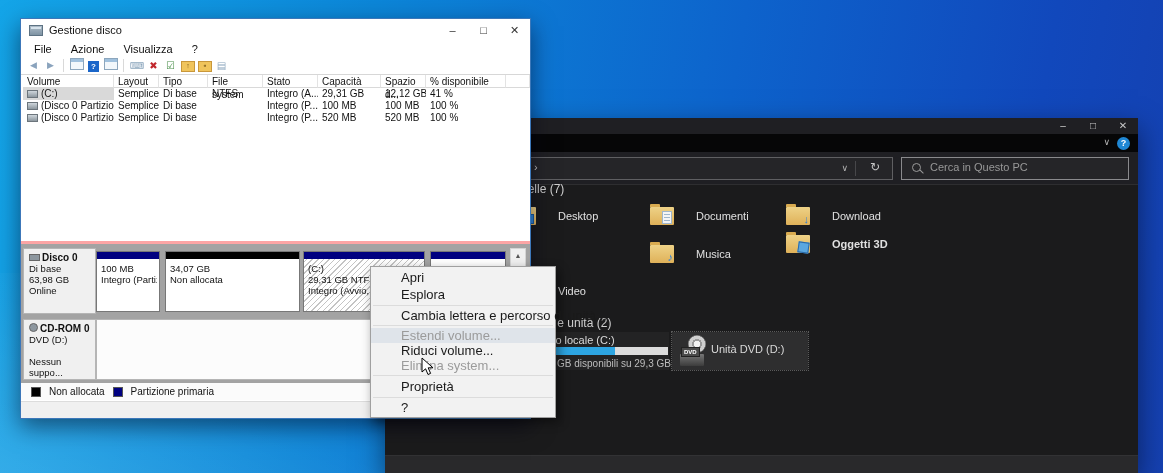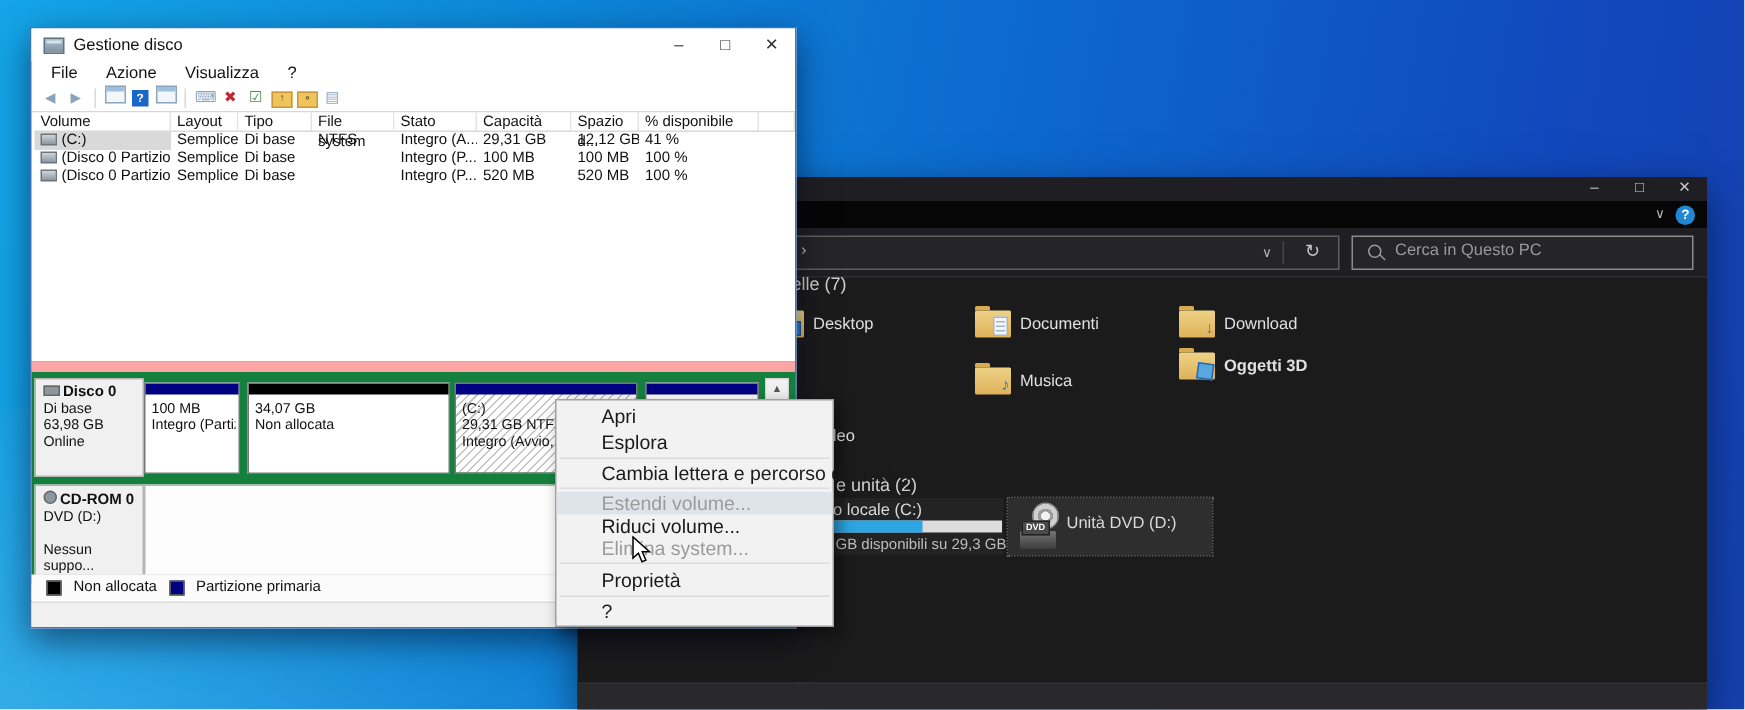--- a/index.html
+++ b/index.html
@@ -36,21 +36,21 @@
     background:linear-gradient(#eed287,#dfb159);border-radius:1px;}
   .folder-ic::before{content:"";position:absolute;left:0;top:-3px;width:10px;height:3px;
     background:#d9ab50;border-radius:1px 1px 0 0;}
   .folder-ov{position:absolute;right:1px;bottom:0;font-size:11px;line-height:11px;color:#2f7fd6;font-weight:bold;}
   .ov-doc{right:2px;bottom:1px;width:8px;height:11px;background:#f5f5f5;border:1px solid #9fb6cc;}
   .ov-doc i{display:block;height:1px;background:#9fb6cc;margin:2px 1px 0 1px;}
   .ov-dl{color:#2f7fd6;}
   .ov-mon{right:2px;bottom:1px;width:11px;height:8px;background:#2f86d8;border:1px solid #1d5c9c;}
   .ov-img{right:2px;bottom:1px;width:11px;height:8px;background:linear-gradient(#9fd3f0 50%,#68b26b 50%);border:1px solid #777;}
   .ov-cube{right:1px;bottom:0;width:9px;height:9px;background:#5aa7e0;border:1px solid #2a6aa8;transform:rotate(8deg);}
-  .folder-label{color:#e0e0e0;white-space:nowrap;}
+  .folder-label{color:#e0e0e0;white-space:nowrap;margin-left:16px;}
   .tile{position:absolute;height:38px;}
   .tile-c{left:131px;top:214px;width:153px;background:#232324;}
   .tile-dvd{left:287px;top:214px;width:136px;background:#2e2e2f;outline:1px dotted #5a5a5a;}
   .tile-c .drive-label{position:absolute;left:18px;top:2px;color:#dadada;white-space:nowrap;}
   .drive-bar{position:absolute;left:39px;top:15px;width:113px;height:8px;background:#dcdcdc;}
   .drive-bar .fill{height:100%;background:#2da5e2;}
   .drive-free{position:absolute;left:41px;top:26px;color:#bdbdbd;font-size:10px;white-space:nowrap;}
   .dvd-ic{position:absolute;left:8px;top:3px;width:28px;height:31px;}
   .dvd-disc{position:absolute;left:8px;top:0;width:18px;height:18px;border-radius:50%;
     background:radial-gradient(circle at 50% 50%,#f2f2f2 0 3px,#9a9a9a 3px 5px,#cfcfcf 5px 8px,#8a8a8a 8px);}
@@ -89,21 +89,21 @@
   .dm-table{position:absolute;left:2px;top:56px;}
   .dm-hrow,.dm-row{display:flex;}
   .dm-hcell{height:13px;line-height:13px;border-right:1px solid #e3e3e3;border-bottom:1px solid #d9d9d9;
     padding-left:4px;box-sizing:border-box;background:#fff;}
   .dm-cell{height:12px;line-height:12px;padding-left:4px;box-sizing:border-box;white-space:nowrap;overflow:hidden;}
   .c0{width:91px;} .c1{width:45px;} .c2{width:49px;} .c3{width:55px;}
   .c4{width:55px;} .c5{width:63px;} .c6{width:45px;} .c7{width:80px;} .c8{width:24px;}
   .vol-ic{display:inline-block;width:9px;height:6px;background:linear-gradient(#cfd6dc,#8d979f);
     border:1px solid #6c757c;margin-right:3px;vertical-align:middle;}
   .sel-cell{background:#d9d9d9;}
-  .dm-bottom{position:absolute;left:0;top:222px;right:0;height:142px;border-top:7px solid #fca5a5;background:#15803d;}
+  .dm-bottom{position:absolute;left:0;top:222px;right:0;height:142px;border-top:3px solid #fca5a5;background:#a3a3a3;}
   .disk-hdr{position:absolute;left:2px;width:73px;background:#f0f0f0;border:1px solid #b5b5b5;box-sizing:border-box;padding:3px 0 0 5px;}
   .disk-hdr .nm{font-weight:bold;font-size:10px;}
   .disk-hdr .ln{font-size:9.5px;line-height:11px;}
   .disk-ic{display:inline-block;width:9px;height:5px;background:#8d979f;border:1px solid #666;margin-right:2px;}
   .parts{position:absolute;left:75px;width:414px;}
   .part{position:absolute;top:3px;height:61px;background:#fff;border:1px solid #777;box-sizing:border-box;}
   .pstripe{position:absolute;left:0;top:0;right:0;height:7px;}
   .stripe-primary{background:#000080;} .stripe-free{background:#000;}
   .part .ptxt{position:absolute;left:4px;top:11px;font-size:9.5px;line-height:11px;white-space:nowrap;overflow:hidden;right:2px;}
   .part-hatch{background:repeating-linear-gradient(315deg,#fff 0 3px,#c4c4c4 3px 4px);}

